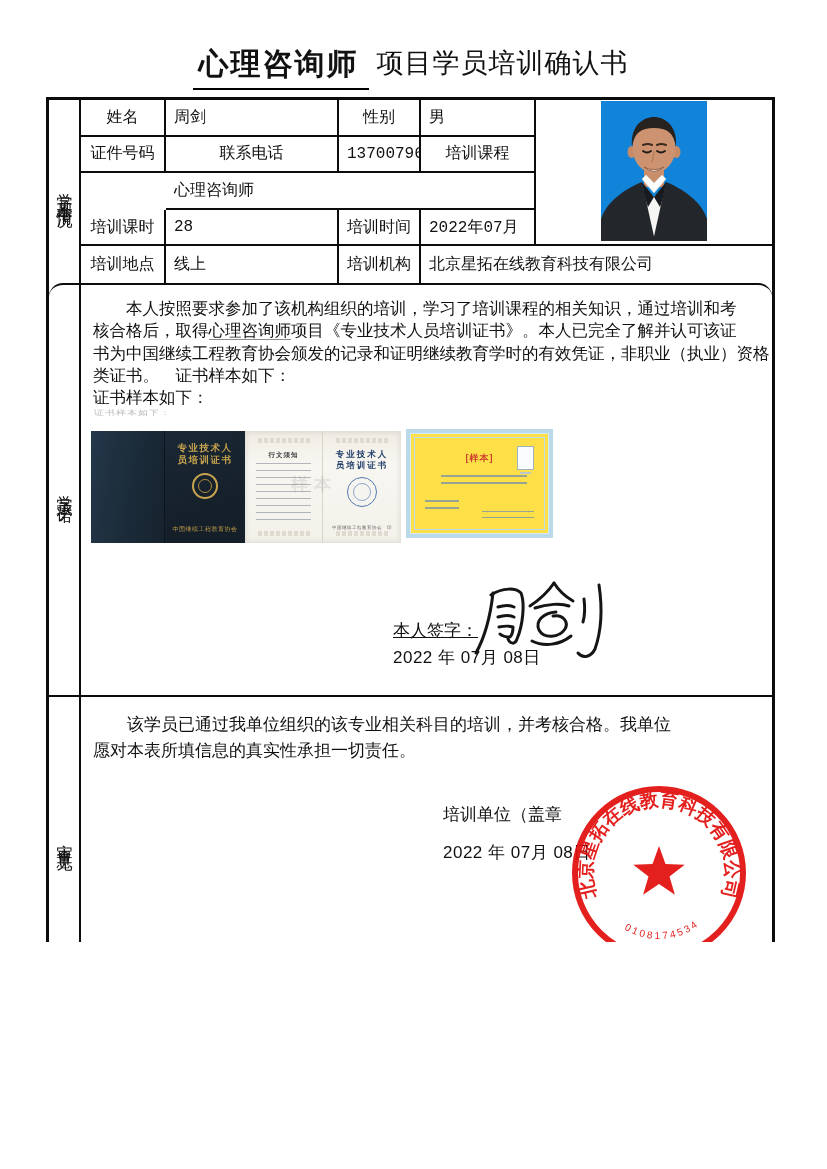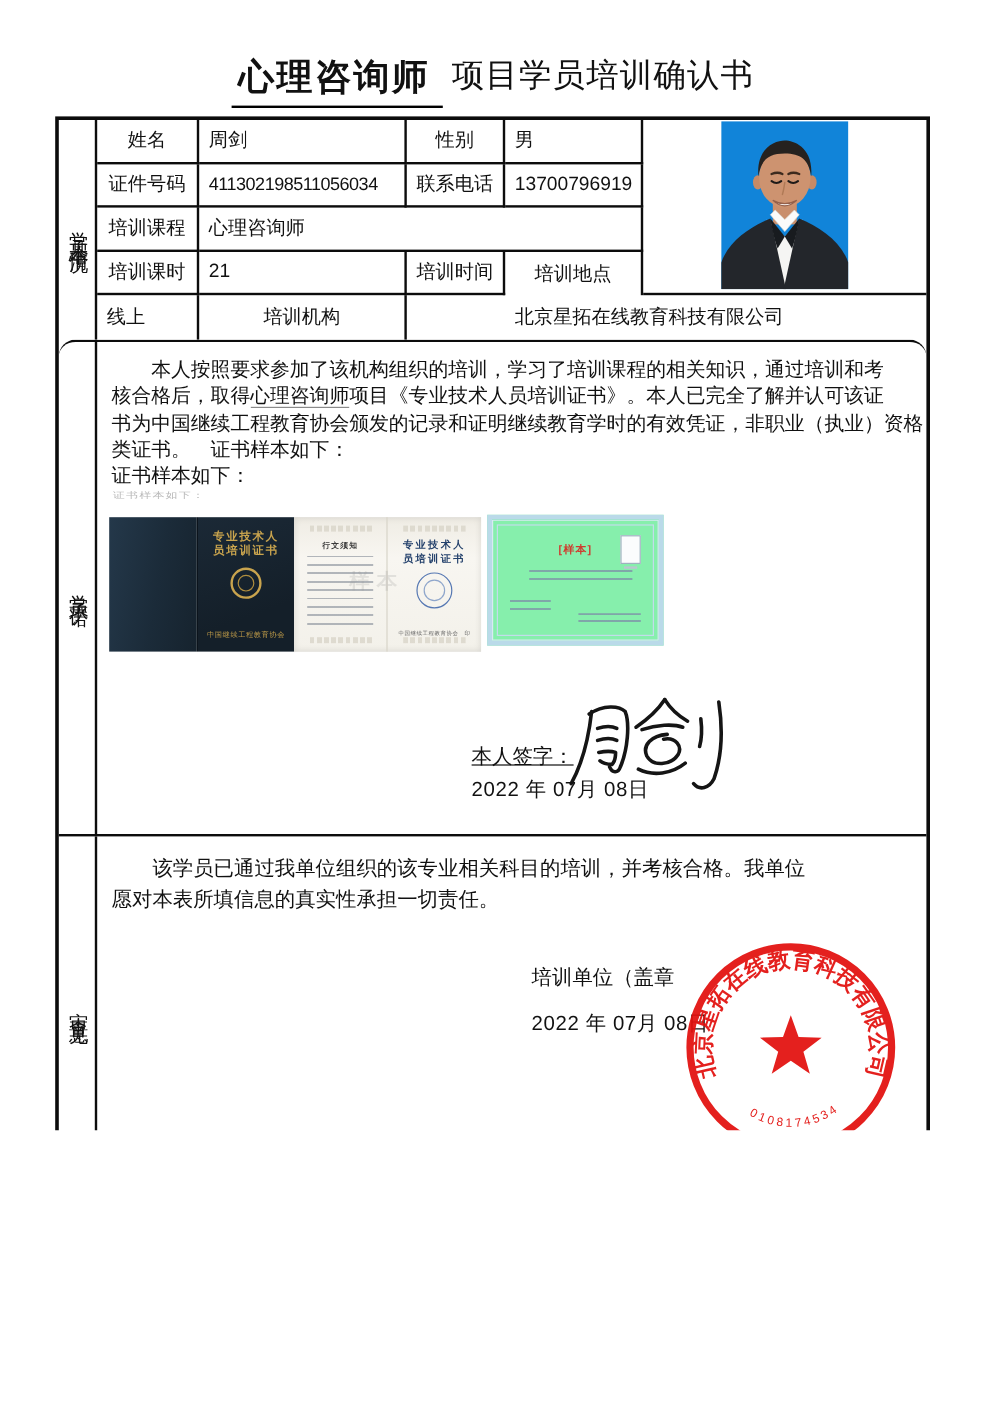--- a/index.html
+++ b/index.html
@@ -23,21 +23,21 @@
   .vhead span { writing-mode:vertical-rl; text-orientation:upright; font-size:16px; letter-spacing:4px; }
   .sec-content { position:relative; flex:1 1 auto; }
 
   
   .info-grid { display:grid; width:100%; height:100%;
                grid-template-columns:85px 173px 82px 115px 1fr;
                grid-template-rows:repeat(5, 1fr); }
   .cell { display:flex; align-items:center; font-size:16px;
           border-right:2px solid #0c0c0c; border-bottom:2px solid #0c0c0c; overflow:hidden; }
   .cell.lab { justify-content:center; }
-  .cell.val { padding-left:8px; white-space:nowrap; }
+  .cell.val { padding-left:8px; white-space:nowrap;font-family:Liberation Mono, monospace; }
   .cell.idnum { font-size:15px; letter-spacing:-0.4px; }
   .cell.span3 { grid-column:2 / 5; }
   .cell.span2r { grid-column:4 / 6; border-right:none; }
   .cell.row5 { border-bottom:none; }
   .photo-cell { grid-column:5; grid-row:1 / 5; border-right:none; border-bottom:2px solid #0c0c0c;
                 display:flex; justify-content:center; align-items:flex-start; padding-top:1px; }
 
   
   .pledge-para { position:absolute; left:12px; top:12px; width:678px; font-size:16.5px; line-height:22.3px; white-space:pre-line; }
   .pledge-para .uline { border-bottom:1.5px solid #8a8a8a; }
@@ -65,21 +65,21 @@
   .tiny-lines { position:absolute; top:32px; left:11px; right:11px; height:58px;
                 background:repeating-linear-gradient(#9aa0a8 0 1.5px,transparent 1.5px 7px); opacity:0.75; }
   .cert2-title { position:absolute; top:18px; left:50%; transform:translateX(-50%); width:62px; text-align:center;
                  font-size:8.5px; line-height:11px; font-weight:700; letter-spacing:2px; color:#23406b; }
   .cert2-seal { position:absolute; top:46px; left:50%; transform:translateX(-50%); width:30px; height:30px; border-radius:50%;
                 border:1.5px solid #3a62a8; opacity:0.85; }
   .cert2-seal::after { content:""; position:absolute; inset:5px; border-radius:50%; border:1px solid #4a72b4; opacity:0.7; }
   .cert2-org { position:absolute; bottom:13px; width:100%; text-align:center; font-size:4.5px; color:#666; letter-spacing:0.5px; }
   .wm-sample { position:absolute; left:46px; top:42px; font-size:17px; color:rgba(150,150,150,0.22); letter-spacing:6px; font-weight:700; }
   
-  .cert3 { left:315px; top:-2px; width:147px; height:109px; background:#86efac; border:4px solid #badae9; box-shadow:inset 0 0 0 1px #d8eaf3; }
+  .cert3 { left:315px; top:-2px; width:147px; height:109px; background:#fde047; border:4px solid #badae9; box-shadow:inset 0 0 0 1px #d8eaf3; }
   .cert3-inner { position:absolute; inset:4px; border:1px solid #c2dcea; }
   .c3-tag { position:absolute; top:14px; left:50%; transform:translateX(-50%); font-size:9px; font-weight:700; color:#cf3b2e; letter-spacing:1px; }
   .c3-photo { position:absolute; top:8px; right:10px; width:17px; height:24px; border:1px solid #9fb2bf; background:#fbfcfd; }
   .c3-photo::after { content:""; position:absolute; left:2px; right:2px; bottom:-5px; height:2px; background:#b9c6cf; }
   .c3-lines-a { position:absolute; top:37px; left:26px; width:86px; height:12px;
                 background:repeating-linear-gradient(#7e93a8 0 1.5px,transparent 1.5px 7px); opacity:0.8; }
   .c3-lines-b { position:absolute; top:62px; left:10px; width:34px; height:10px;
                 background:repeating-linear-gradient(#7e93a8 0 1.5px,transparent 1.5px 7px); opacity:0.8; }
   .c3-lines-c { position:absolute; bottom:9px; right:10px; width:52px; height:9px;
                 background:repeating-linear-gradient(#7e93a8 0 1.5px,transparent 1.5px 6px); opacity:0.8; }
@@ -132,30 +132,30 @@
             <path d="M42,44 Q47,42 51,44" stroke="#3c2a1e" stroke-width="2" fill="none" stroke-linecap="round"></path>
             <path d="M56,44 Q60,42 65,44" stroke="#3c2a1e" stroke-width="2" fill="none" stroke-linecap="round"></path>
             <path d="M42,50 Q46,53 50,50" stroke="#1e1a18" stroke-width="1.8" fill="none" stroke-linecap="round"></path>
             <path d="M56,50 Q60,53 64,50" stroke="#1e1a18" stroke-width="1.8" fill="none" stroke-linecap="round"></path>
             <path d="M53,51 Q52,58 51,61" stroke="#b07a56" stroke-width="1.2" fill="none" stroke-linecap="round"></path>
             <path d="M43,66 Q53,75 63,66 Q53,71.5 43,66 Z" fill="#ffffff" stroke="#94604a" stroke-width="1"></path>
           </svg>
         </div>
 
         <div class="cell lab">证件号码</div>
-        <div class="cell val idnum">411302198511056034</div>
         <div class="cell lab">联系电话</div>
         <div class="cell val">13700796919</div>
 
         <div class="cell lab">培训课程</div>
         <div class="cell val span3">心理咨询师</div>
 
         <div class="cell lab">培训课时</div>
-        <div class="cell val">21</div>
+        <div class="cell val">28</div>
         <div class="cell lab">培训时间</div>
+        <div class="cell val">2022年07月</div>
 
         <div class="cell lab row5">培训地点</div>
         <div class="cell val row5">线上</div>
         <div class="cell lab row5">培训机构</div>
         <div class="cell val row5 span2r">北京星拓在线教育科技有限公司</div>
       </div>
     </div>
 
     <div class="section sec2">
       <div class="vhead">

